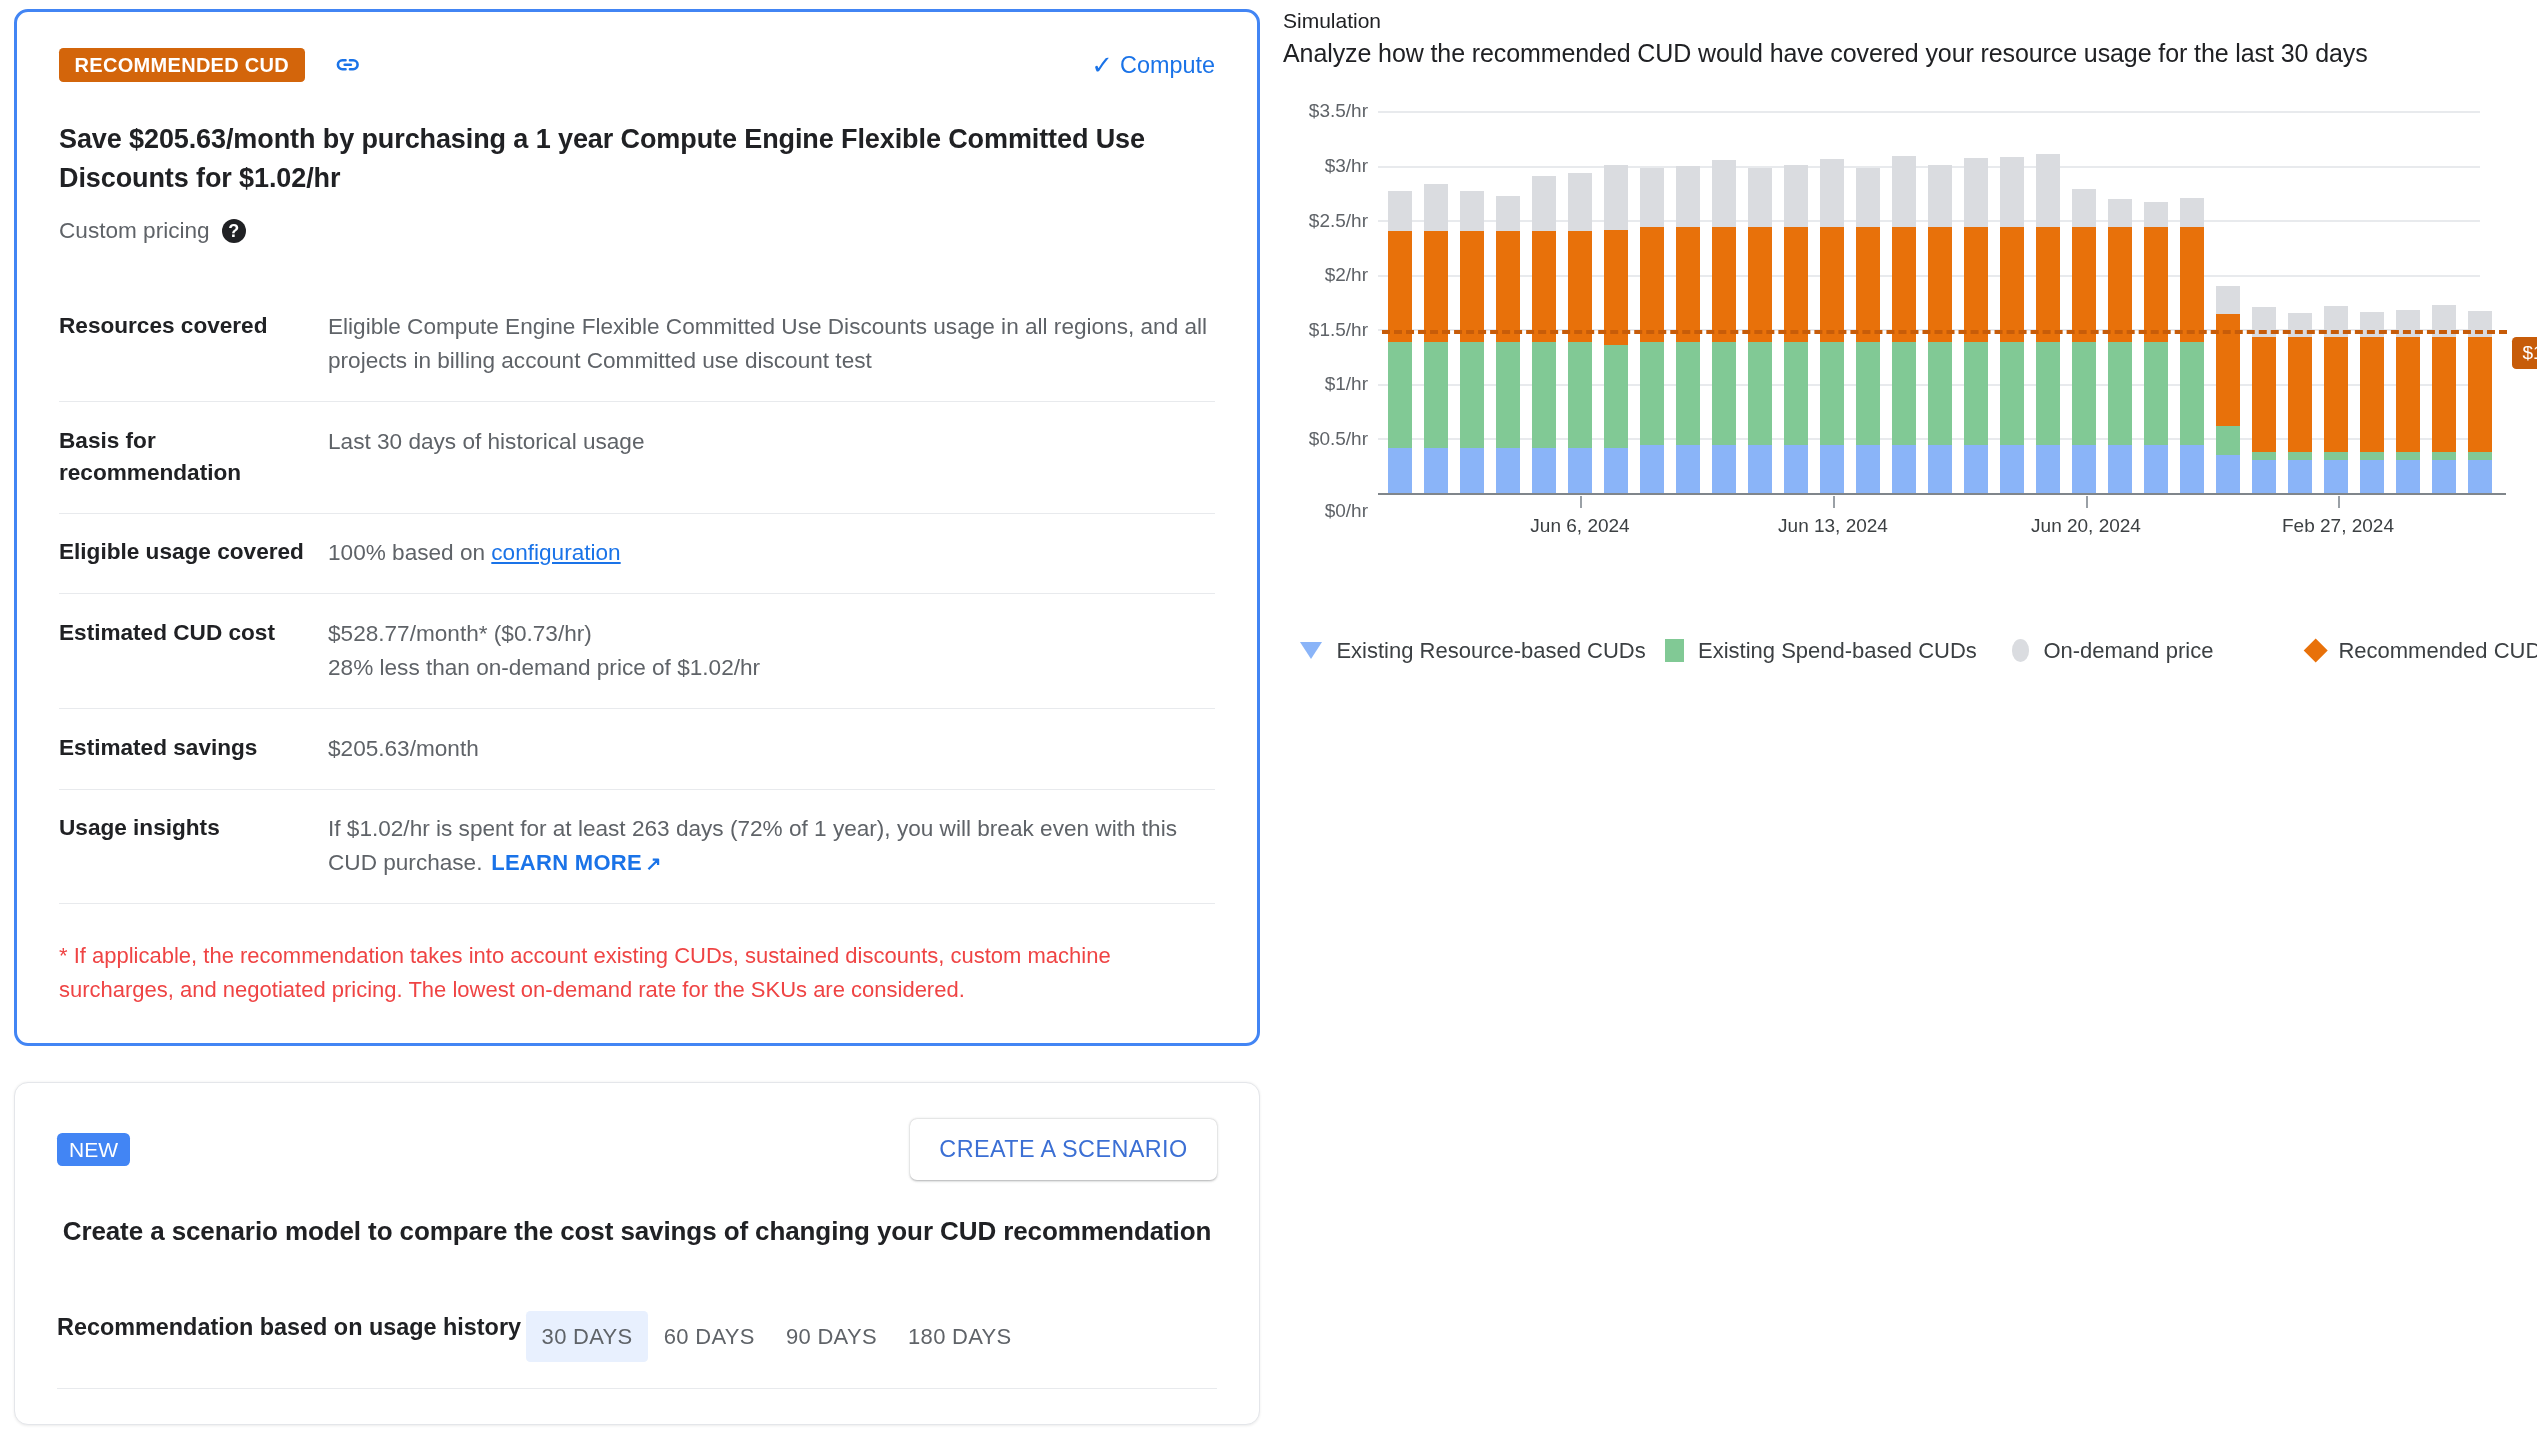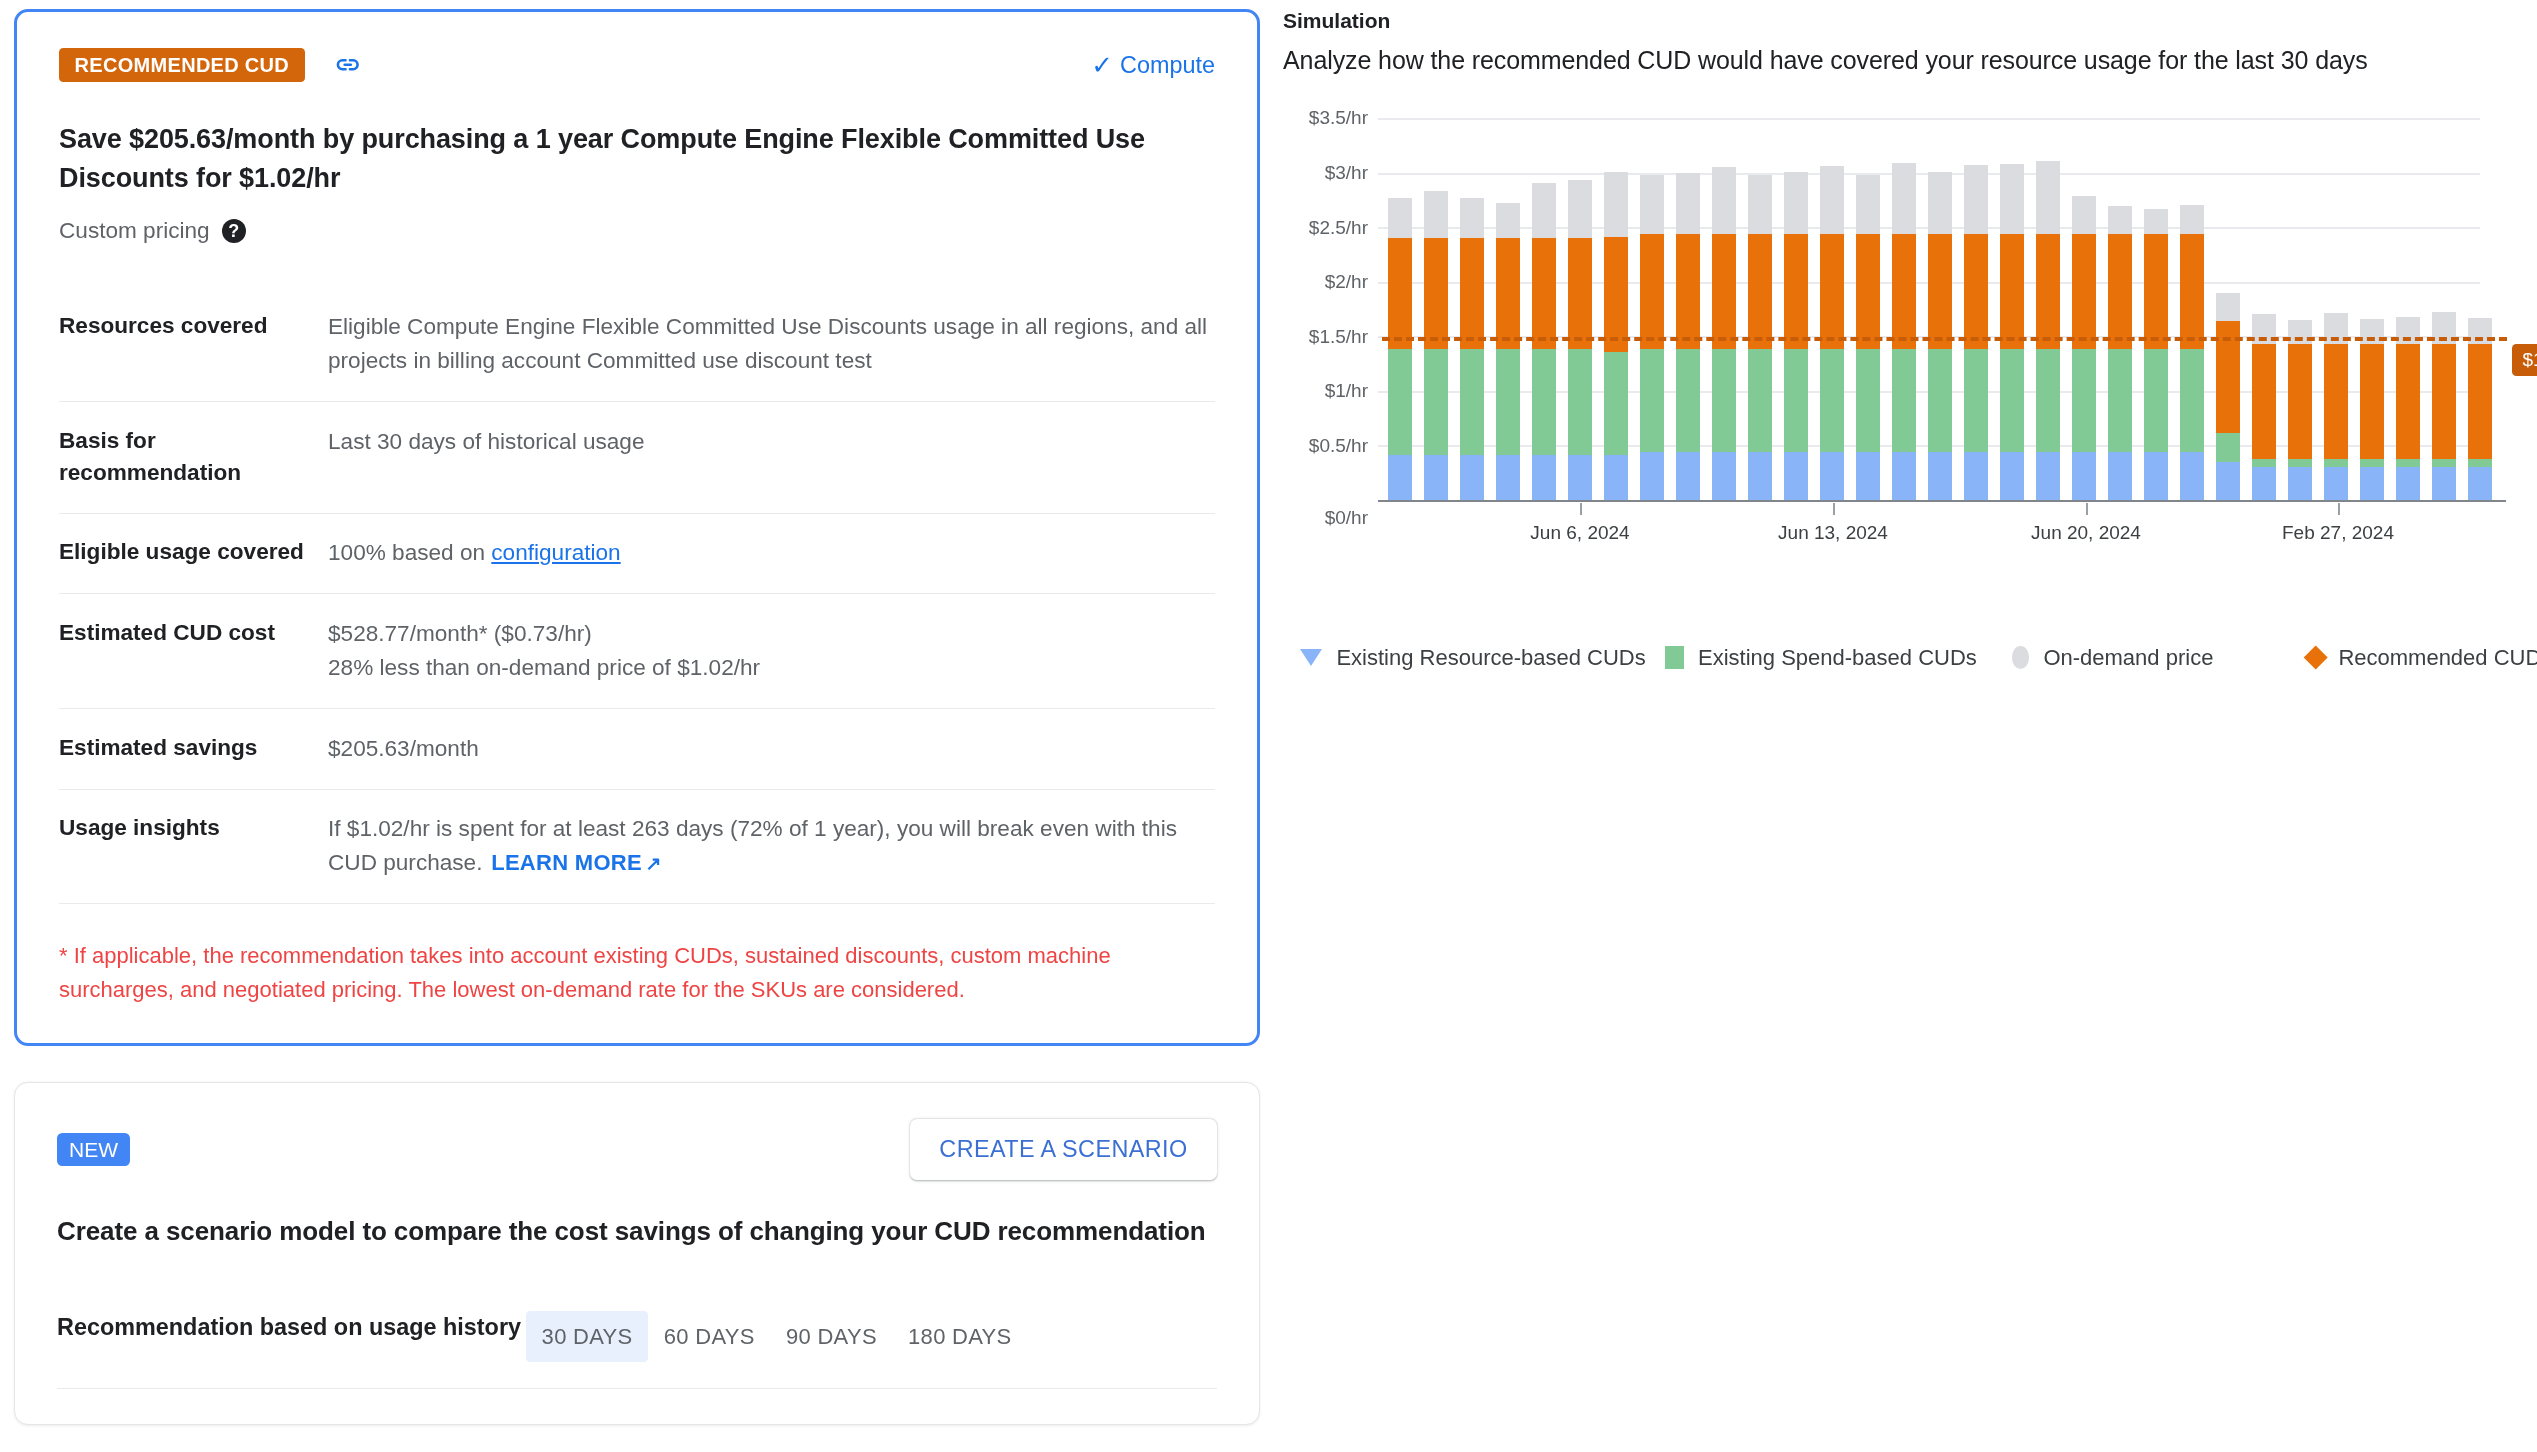--- a/index.html
+++ b/index.html
@@ -178,20 +178,21 @@
     letter-spacing: 0.4px;
     padding: 17.4px 29.5px;
     cursor: pointer;
   }
   .sec-title {
     font-size: 26px;
     font-weight: 700;
     color: #202124;
     margin: 0 0 38px 0;
     letter-spacing: -0.1px;
+    text-align: center;
   }
   .kv-table.sec td { padding: 26px 0; }
   .kv-table.sec .kv-key { width: 469px; font-size: 23.4px; }
   .kv-table.sec .kv-val { font-size: 22.6px; }
 
   .seg-group { display: flex; align-items: center; gap: 0; }
   .seg {
     font-size: 22px;
     font-weight: 500;
     color: #5f6368;
@@ -205,22 +206,22 @@
 
   
   .right-col {
     position: absolute;
     left: 1283px; top: 8.7px;
     width: 1241px;
   }
   .sim-label {
     font-size: 21px;
     color: #202124;
-    font-weight: 700;
-    margin-bottom: 13px;
+    font-weight: 400;
+    margin-bottom: 6px;
   }
   .sim-title {
     font-size: 25px;
     color: #202124;
     font-weight: 400;
     margin-bottom: 28px;
     letter-spacing: -0.1px;
   }
 
   .chart-wrap {

